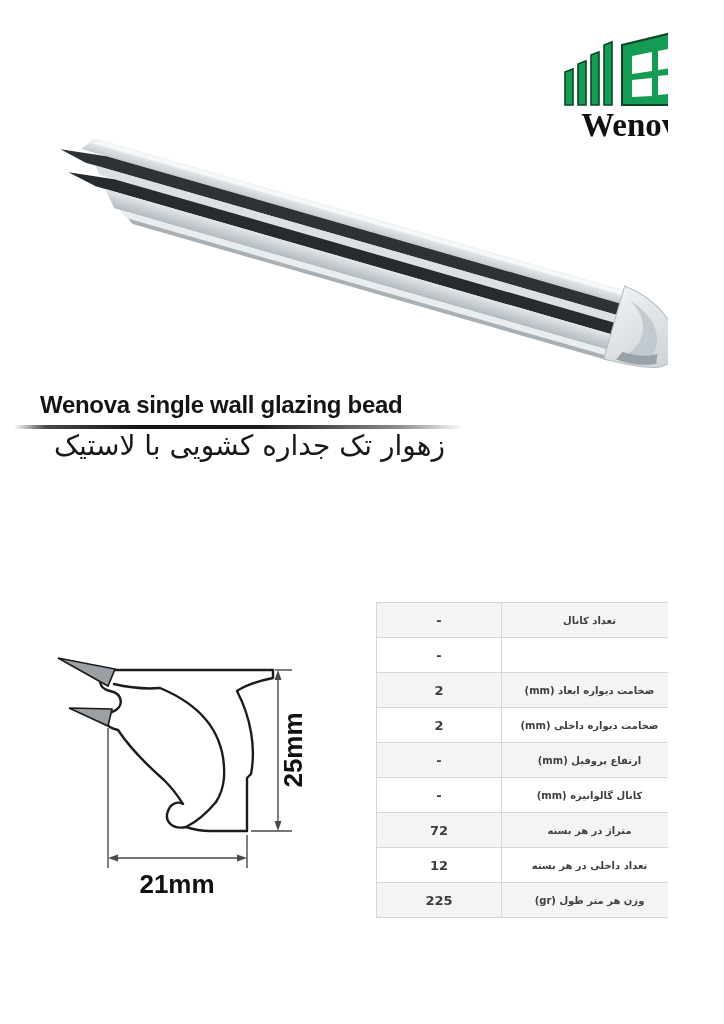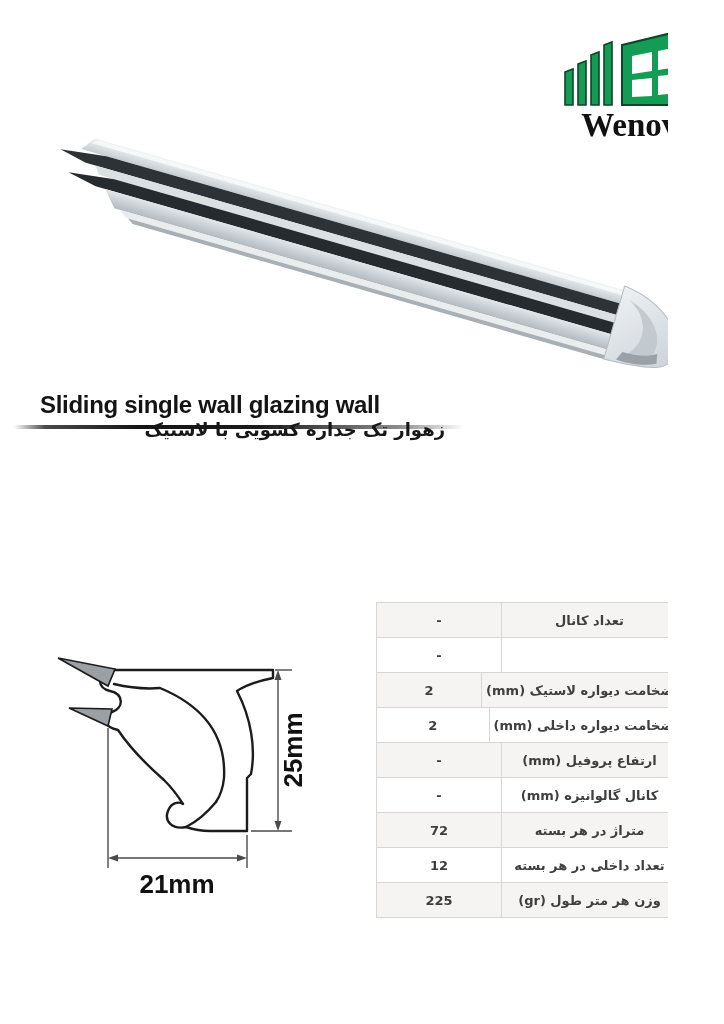--- a/index.html
+++ b/index.html
@@ -11,37 +11,37 @@
 
   
   #photo{position:absolute;left:50px;top:112px;width:625px;height:290px;}
 
   
   #title-en{position:absolute;left:40px;top:391px;font-size:24px;font-weight:bold;
             color:#141414;letter-spacing:-0.3px;white-space:nowrap;}
   #divider{position:absolute;left:14px;top:425px;width:448px;height:4px;border-radius:2px;
            background:linear-gradient(90deg,rgba(140,140,140,0) 0%,#4a4a4a 7%,#141414 28%,
                       #1b1b1b 55%,#8d8d8d 86%,rgba(170,170,170,0.05) 100%);}
-  #title-fa{position:absolute;left:0px;top:419px;width:448px;direction:rtl;text-align:right;
-            font-family:"DejaVu Sans",sans-serif;font-size:18px;font-weight:bold;color:#171717;
+  #title-fa{position:absolute;left:0px;top:429px;width:448px;direction:rtl;text-align:right;
+            font-family:"DejaVu Sans",sans-serif;font-size:28px;font-weight:normal;color:#171717;
             padding-right:3px;box-sizing:border-box;white-space:nowrap;}
 
   
   #drawing{position:absolute;left:20px;top:628px;width:320px;height:290px;}
   .dim-text{font-family:"Liberation Sans",sans-serif;font-weight:bold;font-size:26px;fill:#111;}
 
   
   #spec-table{position:absolute;left:376px;top:602px;width:300px;
               border:1px solid #d9d5d5;border-bottom:none;font-family:"DejaVu Sans",sans-serif;}
   .spec-row{display:flex;height:34px;border-bottom:1px solid #d9d5d5;background:#ffffff;}
   .spec-row:nth-child(odd){background:#f6f3f3;}
   .spec-value{width:124px;display:flex;align-items:center;justify-content:center;
               border-right:1px solid #d9d5d5;font-size:13px;font-weight:bold;color:#3d3d3d;}
   .spec-label{flex:1;display:flex;align-items:center;justify-content:center;direction:rtl;
-              font-size:13px;font-weight:bold;color:#3f3f3f;padding:0 4px;white-space:nowrap;}
+              font-size:10px;font-weight:bold;color:#3f3f3f;padding:0 4px;white-space:nowrap;}
 </style>
 </head>
 <body>
 
 <div id="page">
 
   <svg id="logo" viewBox="0 0 164 116">
     <g>
       <polygon points="9,44 17,41 17,77 9,77" fill="#149c55" stroke="#0c4527" stroke-width="1.6"></polygon>
       <polygon points="22,36 30,33 30,77 22,77" fill="#149c55" stroke="#0c4527" stroke-width="1.6"></polygon>
@@ -91,21 +91,21 @@
 
       <g>
         <path d="M 580,-4 C 622,0 650,28 648,46 C 646,64 636,70 580,72 Z" fill="url(#gCap)" stroke="#b5bdc2" stroke-width="1"></path>
         <path d="M 588,8 C 616,16 632,34 626,56 C 622,66 608,69 592,69 C 608,58 614,42 608,28 C 604,18 596,12 588,8 Z" fill="#c2cacf"></path>
         <path d="M 596,60 C 610,60 622,58 630,52 L 632,62 C 620,68 604,70 592,69 Z" fill="#9aa2a8"></path>
         <polygon points="645,40 660,46 643,54" fill="#dde2e5" stroke="#b5bdc2" stroke-width="1"></polygon>
       </g>
     </g>
   </svg>
 
-  <div id="title-en">Sliding single wall glazing wall</div>
+  <div id="title-en">Wenova single wall glazing bead</div>
   <div id="divider"></div>
   <div id="title-fa" dir="rtl">زهوار تک جداره کشویی با لاستیک</div>
 
   <svg id="drawing" viewBox="0 0 320 290">
     <g fill="none" stroke="#1c1c1c" stroke-width="2.4" stroke-linejoin="round" stroke-linecap="round">
 
       <path d="M 88,42 L 253,42 L 253,50 C 238,53 226,57 217,63
                C 231,90 236,120 231,146 L 227,150 L 227,203 L 190,203
                C 180,203 172,201 166,199
                C 152,202 144,193 148,183 C 151,175 158,173 163,176
@@ -146,21 +146,21 @@
   <div id="spec-table">
     <div class="spec-row">
       <div class="spec-value">-</div>
       <div class="spec-label">تعداد کانال</div>
     </div>
     <div class="spec-row">
       <div class="spec-value">-</div>
     </div>
     <div class="spec-row">
       <div class="spec-value">2</div>
-      <div class="spec-label">ضخامت دیواره لاستیک (mm)</div>
+      <div class="spec-label">ضخامت دیواره ابعاد (mm)</div>
     </div>
     <div class="spec-row">
       <div class="spec-value">2</div>
       <div class="spec-label">ضخامت دیواره داخلی (mm)</div>
     </div>
     <div class="spec-row">
       <div class="spec-value">-</div>
       <div class="spec-label">ارتفاع پروفیل (mm)</div>
     </div>
     <div class="spec-row">

